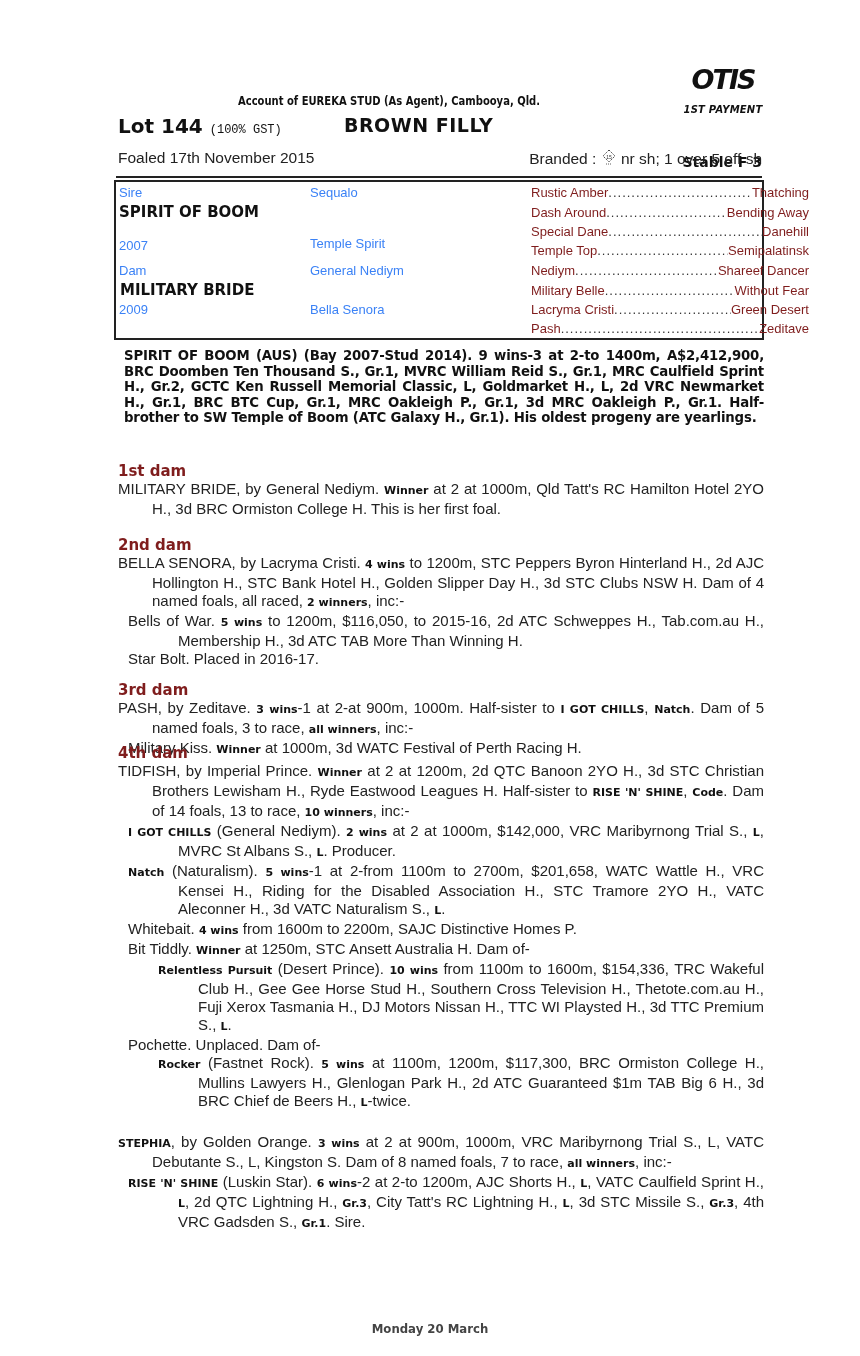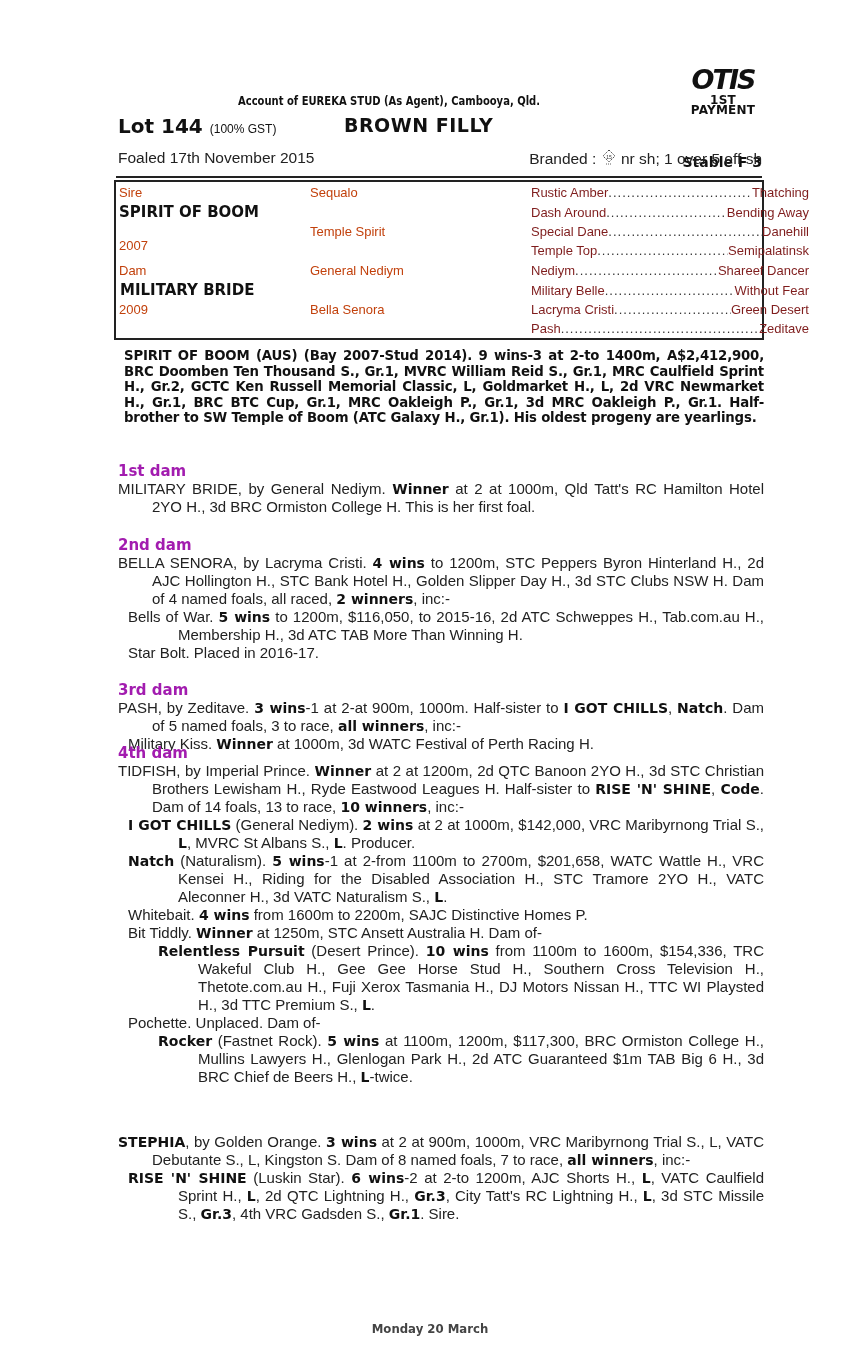--- a/index.html
+++ b/index.html
@@ -4,61 +4,61 @@
 <style>
   html, body { margin:0; padding:0; background:#ffffff; }
   body { width:860px; height:1356px; position:relative; overflow:hidden;
          font-family:"Liberation Sans", sans-serif; color:#111; }
   .page { position:absolute; left:0; top:0; width:740px; height:1356px; }
 
   
   .logo { position:absolute; left:683px; top:66px; width:80px; text-align:center; }
   .logo-mark { font-family:"DejaVu Sans", sans-serif; font-weight:bold; font-style:italic;
                font-size:27px; letter-spacing:-2px; line-height:28px; color:#111; }
-  .logo-sub { font-family:"DejaVu Sans", sans-serif; font-weight:bold; font-size:12px; letter-spacing:0.2px; line-height:10px; margin-top:1px; }
+  .logo-sub { font-family:"DejaVu Sans", sans-serif; font-weight:bold; font-size:10px; letter-spacing:0.2px; line-height:10px; margin-top:11px;font-style:italic; }
 
   .account { position:absolute; left:238px; top:93px; font-family:"DejaVu Sans", sans-serif;
              font-weight:bold; font-size:12.5px; transform:scaleX(0.8); transform-origin:left top; white-space:nowrap; }
 
   .lot-row { position:absolute; left:118px; top:114px; width:644px; height:28px; }
   .lot-num { position:absolute; left:0; top:0; font-family:"DejaVu Sans", sans-serif; font-weight:bold; font-size:20px; }
-  .gst { font-family:Liberation Sans, sans-serif; font-weight:normal; font-size:12px; }
+  .gst { font-family:Liberation Mono, monospace; font-weight:normal; font-size:12px; }
   .horse-title { position:absolute; left:226px; top:0; font-family:"DejaVu Sans", sans-serif; font-weight:bold; font-size:19px; letter-spacing:0.5px; }
   .stable { position:absolute; right:0; top:4px; font-family:"DejaVu Sans", sans-serif; font-weight:bold; font-size:14px;margin-top:36px; }
 
   .foaled-row { position:absolute; left:118px; top:149px; width:644px; font-size:15.5px; color:#222; }
   .foaled { position:absolute; left:0; top:0; }
   .branded { position:absolute; right:0; top:0; white-space:nowrap; }
   .brand-icon { display:inline-block; width:16px; height:16px; vertical-align:-1px; }
 
   
   .pedigree { position:absolute; left:114px; top:180px; width:650px; height:160px;
               border:2px solid #222; box-sizing:border-box; }
   .pedigree::before { content:""; position:absolute; left:0; right:0; top:-6px; height:2px; background:#222; }
-  .ped-cell { position:absolute; font-size:13px; color:#c2410c; white-space:nowrap; }
+  .ped-cell { position:absolute; font-size:13px; color:#3b82f6; white-space:nowrap; }
   .ped-big { position:absolute; font-family:"DejaVu Sans", sans-serif; font-weight:bold; font-size:15px; white-space:nowrap; }
   .ped-line { position:absolute; left:367px; width:278px; font-size:13px; color:#7f1d1d; display:flex; white-space:nowrap;margin-left:48px; }
   .ped-line .l { flex:none; }
   .ped-line .dots { flex:1; overflow:hidden; letter-spacing:1px; color:#333; }
   .ped-line .dots::after { content:"..............................................................................................."; }
   .ped-line .r { flex:none; }
 
   
   .sire-summary { position:absolute; left:124px; top:348px; width:640px;
                   font-family:"DejaVu Sans", sans-serif; font-weight:bold; font-size:13.3px;
                   line-height:15.5px; text-align:justify; letter-spacing:-0.2px; }
 
   
   .section { position:absolute; left:118px; width:646px; font-size:15px; line-height:18px; color:#222; }
-  .section h3 { margin:0; font-family:"DejaVu Sans", sans-serif; font-weight:bold; font-size:15px; line-height:18px; color:#a21caf; }
+  .section h3 { margin:0; font-family:"DejaVu Sans", sans-serif; font-weight:bold; font-size:15px; line-height:18px; color:#7f1d1d; }
   .para { text-align:justify; }
   .p0 { padding-left:34px; text-indent:-34px; }
   .p1 { padding-left:60px; text-indent:-50px; }
   .p2 { padding-left:80px; text-indent:-40px; }
-  b, .b { font-family:"DejaVu Sans", sans-serif; font-weight:bold; font-size:14px; color:#111; }
+  b, .b { font-family:"DejaVu Sans", sans-serif; font-weight:bold; font-size:11px; color:#111; }
 
   .footer { position:absolute; left:0; width:860px; top:1321px; text-align:center;
             font-family:"DejaVu Sans", sans-serif; font-weight:bold; font-size:13px; color:#444;
             transform:scaleX(0.9); }
 </style>
 </head>
 <body>
 
 <div class="page">
 
@@ -90,21 +90,21 @@
 
   <div class="pedigree">
     <div class="ped-cell" style="left:3px;top:3px">Sire</div>
     <div class="ped-big" style="left:3px;top:21px">SPIRIT OF BOOM</div>
     <div class="ped-cell" style="left:3px;top:56px">2007</div>
     <div class="ped-cell" style="left:3px;top:81px">Dam</div>
     <div class="ped-big" style="left:4px;top:99px">MILITARY BRIDE</div>
     <div class="ped-cell" style="left:3px;top:120px">2009</div>
 
     <div class="ped-cell" style="left:194px;top:3px">Sequalo</div>
-    <div class="ped-cell" style="left:194px;top:42px">Temple Spirit</div>
+    <div class="ped-cell" style="left:194px;top:54px">Temple Spirit</div>
     <div class="ped-cell" style="left:194px;top:81px">General Nediym</div>
     <div class="ped-cell" style="left:194px;top:120px">Bella Senora</div>
 
     <div class="ped-line" style="top:3px">
         <span class="l">Rustic Amber</span>
         <span class="dots"></span>
         <span class="r">Thatching</span>
       </div>
     <div class="ped-line" style="top:23px">
         <span class="l">Dash Around</span>

